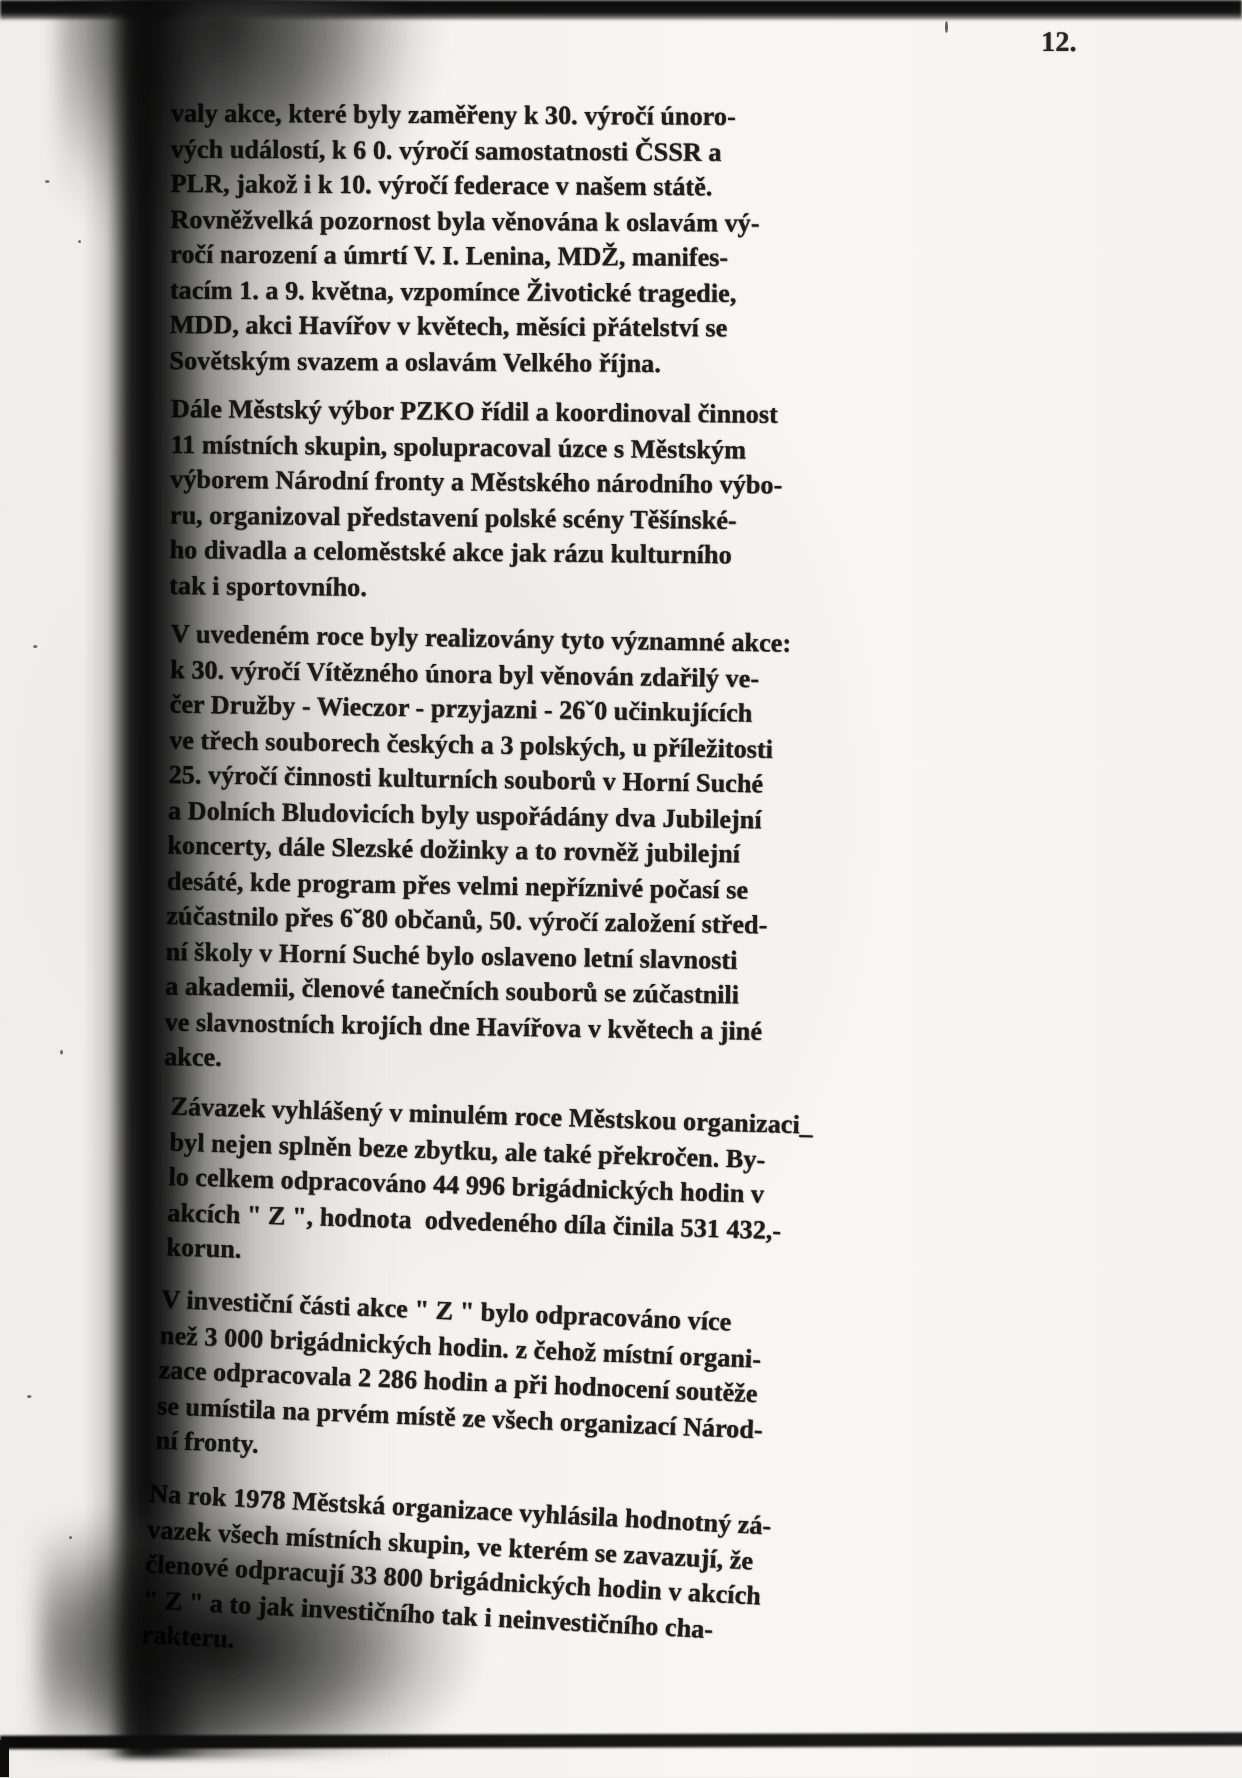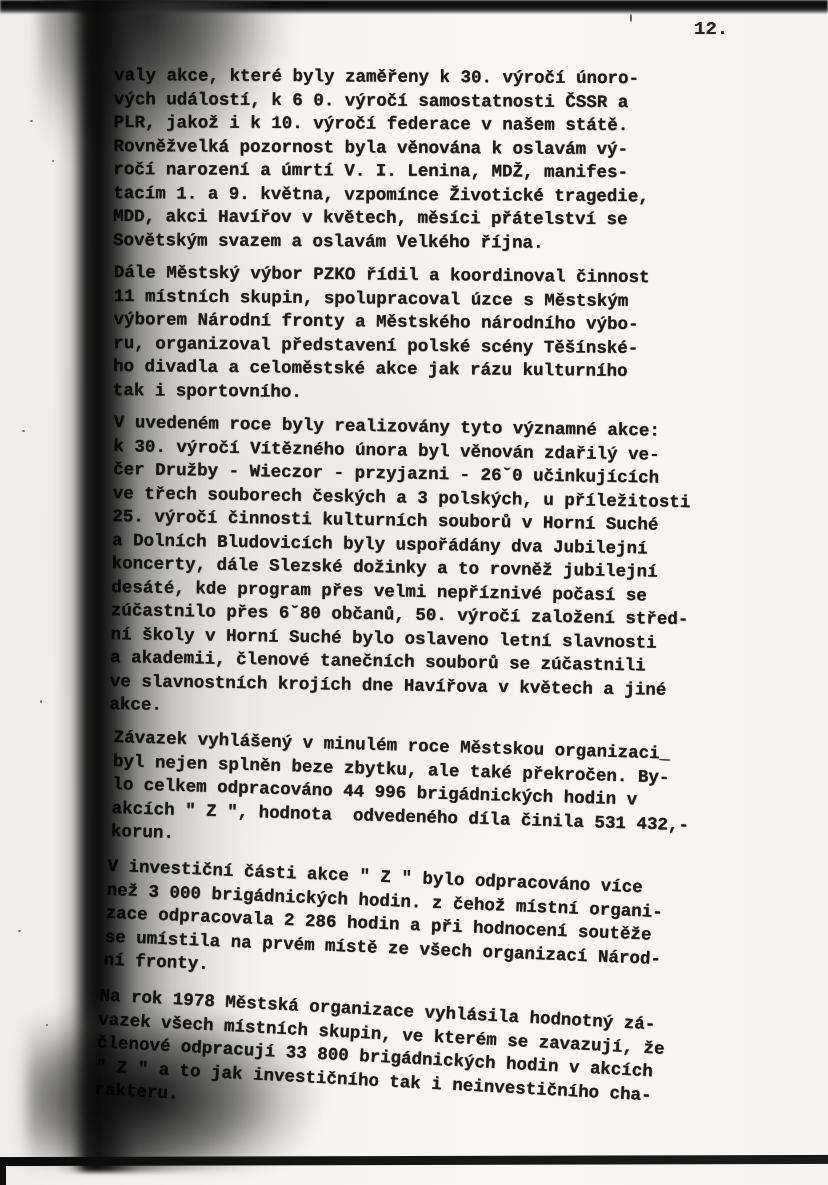--- a/index.html
+++ b/index.html
@@ -4,21 +4,21 @@
 <style>
   html,body { margin:0; padding:0; background:#e8e8e8; }
   .page {
     position:relative;
     width:828px; height:1185px;
     margin:0 auto;
     background:
       radial-gradient(ellipse 420px 600px at 36% 45%, rgba(120,120,120,0.10), rgba(0,0,0,0) 70%),
       linear-gradient(to right, #eeedeb 0%, #f4f3f1 30%, #f7f6f4 60%, #f5f4f2 100%);
     overflow:hidden;
-    font-family:Liberation Mono, monospace;
+    font-family:Liberation Serif, serif;
   }
 
   
   .text-layer {
     position:absolute; left:114px; top:64px; width:680px;
     color:#1e1d1c;
     font-size:17.5px; line-height:23.5px; font-weight:700;
     text-shadow:0 0 1px rgba(25,25,25,.65), 0.4px 0.4px 0 rgba(25,25,25,.35);
   }
   .para { margin:0 0 9px 0; transform-origin:0 0; }

